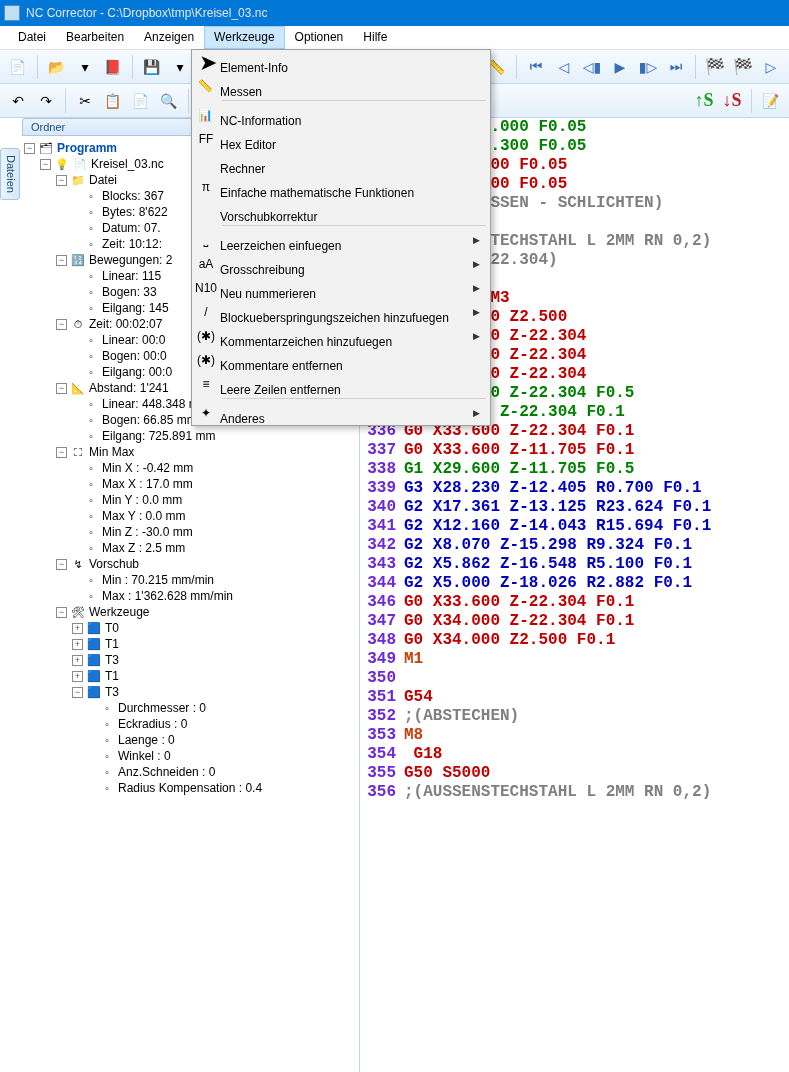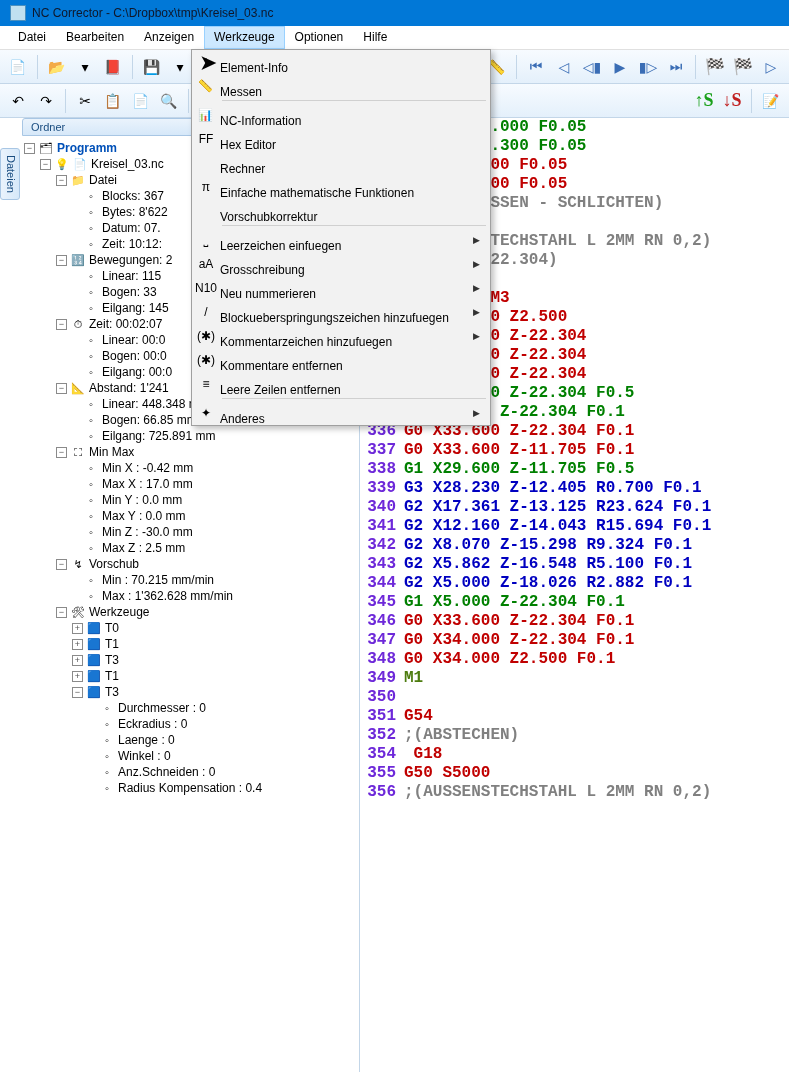--- a/index.html
+++ b/index.html
@@ -7,25 +7,25 @@
   font-family: "Segoe UI", Tahoma, sans-serif;
   font-size: 12px;
   background: #fff;
   width: 789px;
   height: 1072px;
   overflow: hidden;
   position: relative;
 }
 .titlebar {
   background: #0178d7;
-  color: #0f172a;
+  color: #e5e5e5;
   height: 26px;
   display: flex;
   align-items: center;
-  padding: 0 10px;
+  padding: 0 4px;
   font-size: 12px;
 }
 .titlebar .app-icon {
   width: 16px; height: 16px;
   background: #c0e0f0;
   border: 1px solid #4a90c0;
   margin-right: 6px;
 }
 .menubar {
   background: #fff;
@@ -145,21 +145,21 @@
 .editor .ln {
   width: 44px;
   text-align: right;
   color: #6d28d9;
   font-weight: bold;
   padding-right: 8px;
 }
 .tok-g0 { color: #c00000; }
 .tok-g1 { color: #008000; }
 .tok-g23 { color: #0000c0; }
-.tok-m { color: #4d7c0f; }
+.tok-m { color: #c2410c; }
 .tok-cmt { color: #808080; }
 .tok-blk { color: #000; }
 .dropdown {
   position: absolute;
   left: 191px;
   top: 49px;
   width: 300px;
   background: #f2f2f2;
   border: 1px solid #a0a0a0;
   box-shadow: 3px 3px 6px rgba(0,0,0,0.25);
@@ -523,28 +523,28 @@
       <div class="line"><span class="ln">335</span><span class="tok-g1">G1 X5.000 Z-22.304 F0.1</span></div>
       <div class="line"><span class="ln">336</span><span class="tok-g0">G0 X33.600 Z-22.304 F0.1</span></div>
       <div class="line"><span class="ln">337</span><span class="tok-g0">G0 X33.600 Z-11.705 F0.1</span></div>
       <div class="line"><span class="ln">338</span><span class="tok-g1">G1 X29.600 Z-11.705 F0.5</span></div>
       <div class="line"><span class="ln">339</span><span class="tok-g23">G3 X28.230 Z-12.405 R0.700 F0.1</span></div>
       <div class="line"><span class="ln">340</span><span class="tok-g23">G2 X17.361 Z-13.125 R23.624 F0.1</span></div>
       <div class="line"><span class="ln">341</span><span class="tok-g23">G2 X12.160 Z-14.043 R15.694 F0.1</span></div>
       <div class="line"><span class="ln">342</span><span class="tok-g23">G2 X8.070 Z-15.298 R9.324 F0.1</span></div>
       <div class="line"><span class="ln">343</span><span class="tok-g23">G2 X5.862 Z-16.548 R5.100 F0.1</span></div>
       <div class="line"><span class="ln">344</span><span class="tok-g23">G2 X5.000 Z-18.026 R2.882 F0.1</span></div>
-      <div class="line"><span class="ln">345</span><span class="tok-g1">G1 X5.000 Z-22.304 F0.1</span></div>
       <div class="line"><span class="ln">346</span><span class="tok-g0">G0 X33.600 Z-22.304 F0.1</span></div>
       <div class="line"><span class="ln">347</span><span class="tok-g0">G0 X34.000 Z-22.304 F0.1</span></div>
       <div class="line"><span class="ln">348</span><span class="tok-g0">G0 X34.000 Z2.500 F0.1</span></div>
       <div class="line"><span class="ln">349</span><span class="tok-m">M1</span></div>
       <div class="line"><span class="ln">350</span><span class="tok-blk"></span></div>
       <div class="line"><span class="ln">351</span><span class="tok-g0">G54</span></div>
       <div class="line"><span class="ln">352</span><span class="tok-cmt">;(ABSTECHEN)</span></div>
+      <div class="line"><span class="ln">353</span><span class="tok-m">M8</span></div>
       <div class="line"><span class="ln">354</span><span class="tok-g0"> G18</span></div>
       <div class="line"><span class="ln">355</span><span class="tok-g0">G50 S5000</span></div>
       <div class="line"><span class="ln">356</span><span class="tok-cmt">;(AUSSENSTECHSTAHL L 2MM RN 0,2)</span></div>
     </div>
 </div>
 
 <div class="dropdown" id="dropdown">
     <div class="dd-row">
       <div class="dd-icon">ℹ</div>
       <div class="dd-label">Element-Info</div>

